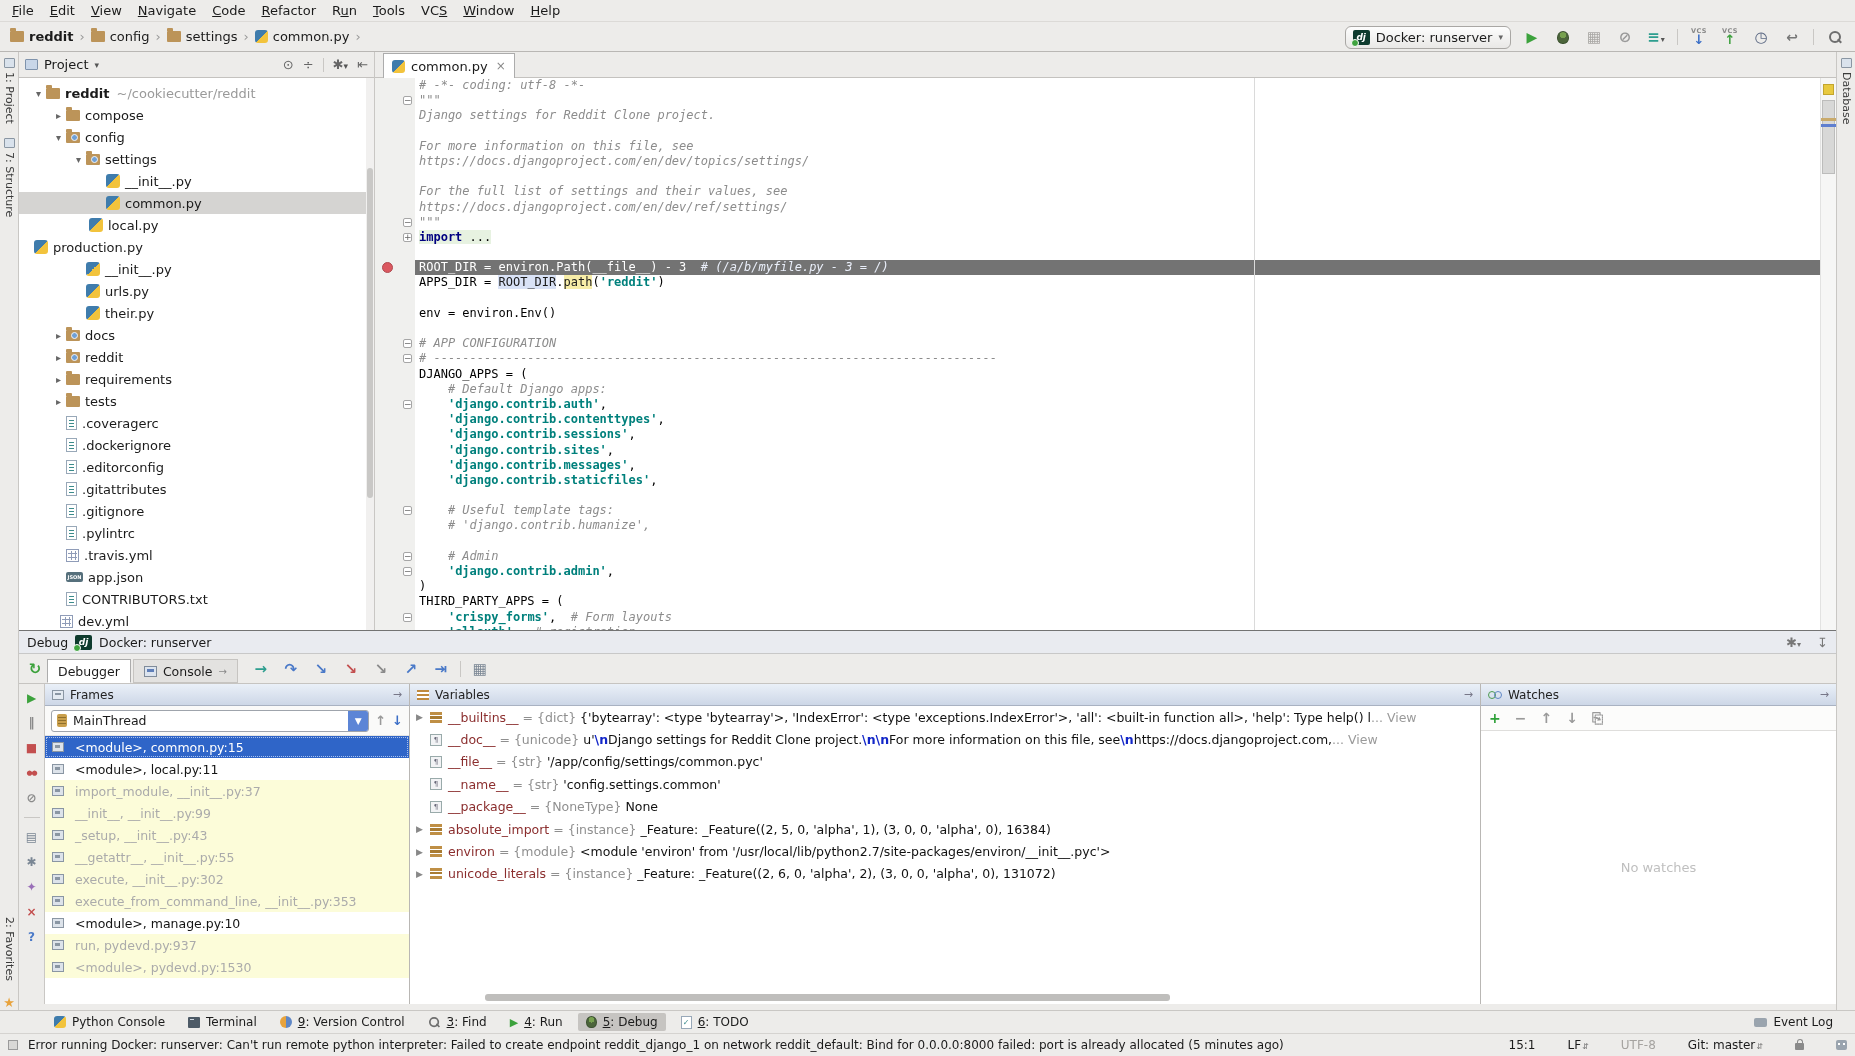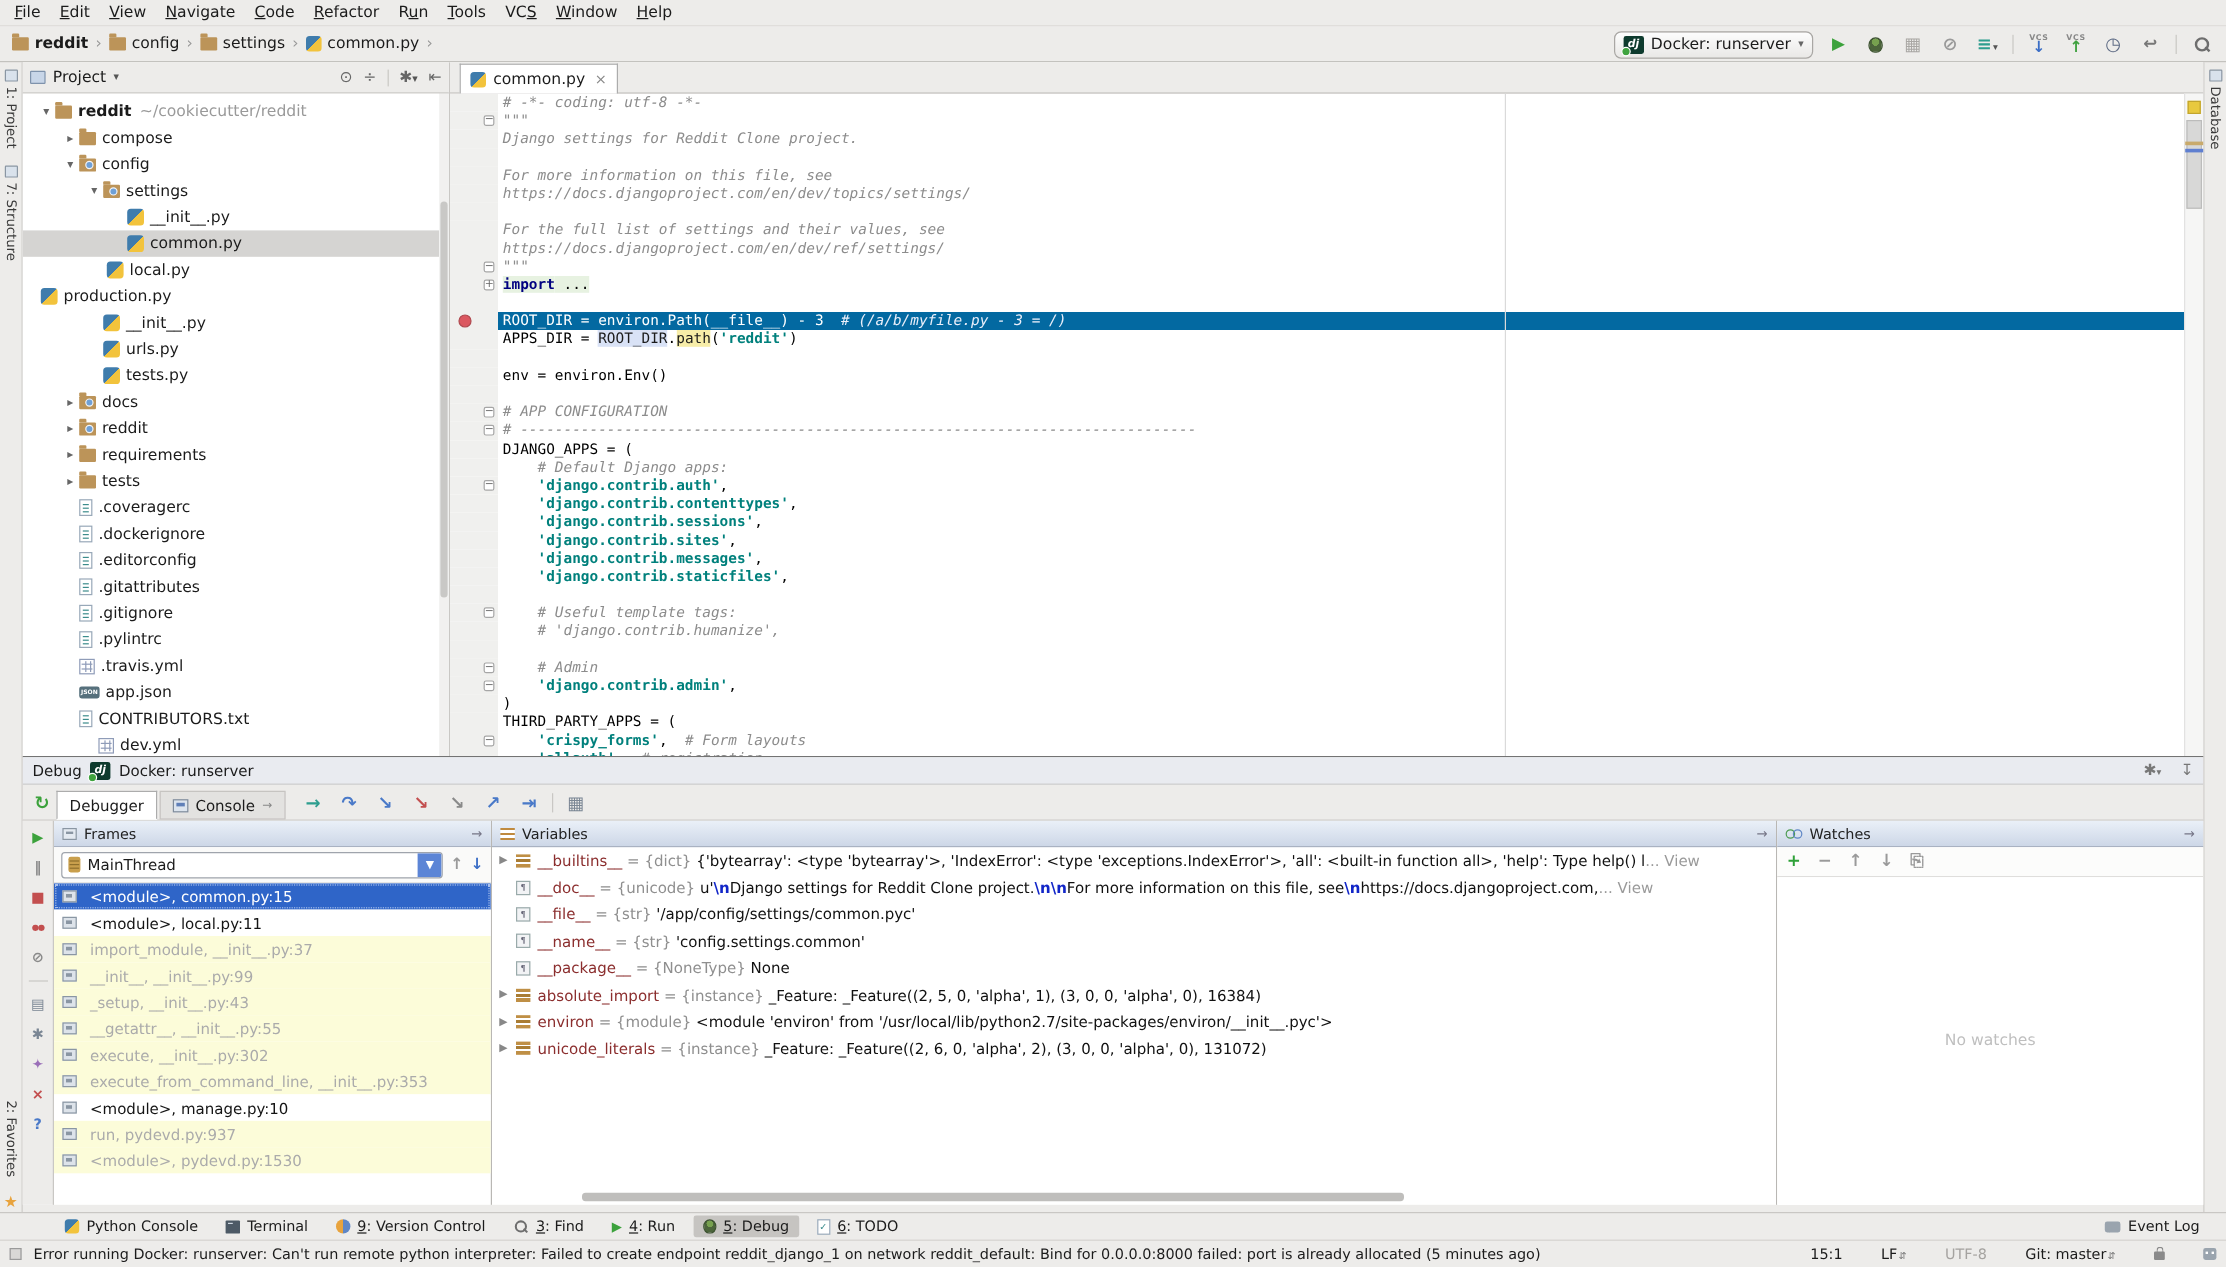--- a/index.html
+++ b/index.html
@@ -78,21 +78,21 @@
   
   .editor{position:absolute;left:375px;top:52px;right:19px;height:578px;background:#fff}
   .tabbar{height:26px;background:#EDECEA;border-bottom:1px solid #C4C2BF;display:flex;align-items:flex-end;padding-left:8px}
   .etab{display:flex;align-items:center;gap:6px;height:25px;padding:0 8px;background:#fff;border:1px solid #ACACAC;border-bottom:none;margin-bottom:-1px;font-size:13px}
   .etab .close{color:#888;font-size:12px;margin-left:2px}
   .code-area{position:absolute;left:0;top:26px;right:16px;bottom:0;overflow:hidden}
   .margin-line{position:absolute;top:26px;bottom:0;left:879px;width:1px;background:#DADADA;z-index:5}
   .cl{height:15.2px;display:flex;position:relative}
   .gut{width:40px;flex:none;background:#F0F0EE;position:relative}
   .ct{flex:1;white-space:pre;font-family:"DejaVu Sans Mono","Liberation Mono",monospace;font-size:12px;line-height:15.2px;padding-left:4px}
-  .cl.exec .ct{background:#0369a1;color:#fff}
+  .cl.exec .ct{background:#737373;color:#fff}
   .sg-c{color:#8C8C8C;font-style:italic}
   .sg-s{color:#00807C;font-weight:bold}
   .sg-t{color:#000}
   .sg-x{color:#fff}
   .sg-xc{color:#EAEFFA;font-style:italic}
   .sg-fk{color:#000080;font-weight:bold;background:#E7F2E1}
   .sg-f{background:#E7F2E1;color:#000}
   .sg-r{background:#D9E2F6}
   .sg-y{background:#F7EDA8}
   .foldm{position:absolute;right:3px;top:3px;width:9px;height:9px;border:1px solid #A6A6A6;background:#fff;color:#666;font-size:9px;line-height:7px;text-align:center;border-radius:2px}
@@ -351,21 +351,21 @@
           <span class="tlabel">__init__.py</span>
         </div>
         <div class="trow" style="padding-left: 52px;">
           <span class="tarrow"></span>
           <span class="ic i-py"></span>
           <span class="tlabel">urls.py</span>
         </div>
         <div class="trow" style="padding-left: 52px;">
           <span class="tarrow"></span>
           <span class="ic i-py"></span>
-          <span class="tlabel">tests.py</span>
+          <span class="tlabel">their.py</span>
         </div>
         <div class="trow" style="padding-left: 32px;">
           <span class="tarrow">▸</span>
           <span class="ic i-folder src"></span>
           <span class="tlabel">docs</span>
         </div>
         <div class="trow" style="padding-left: 32px;">
           <span class="tarrow">▸</span>
           <span class="ic i-folder src"></span>
           <span class="tlabel">reddit</span>
@@ -418,21 +418,21 @@
         <div class="trow" style="padding-left: 32px;">
           <span class="tarrow"></span>
           <span class="ic i-json"></span>
           <span class="tlabel">app.json</span>
         </div>
         <div class="trow" style="padding-left: 32px;">
           <span class="tarrow"></span>
           <span class="ic i-txt"></span>
           <span class="tlabel">CONTRIBUTORS.txt</span>
         </div>
-        <div class="trow" style="padding-left: 48px;">
+        <div class="trow" style="padding-left: 26px;">
           <span class="tarrow"></span>
           <span class="ic i-yml"></span>
           <span class="tlabel">dev.yml</span>
         </div>
       </div>
     <div class="pscroll">
         <div class="thumb"></div>
       </div>
   </div>
 

